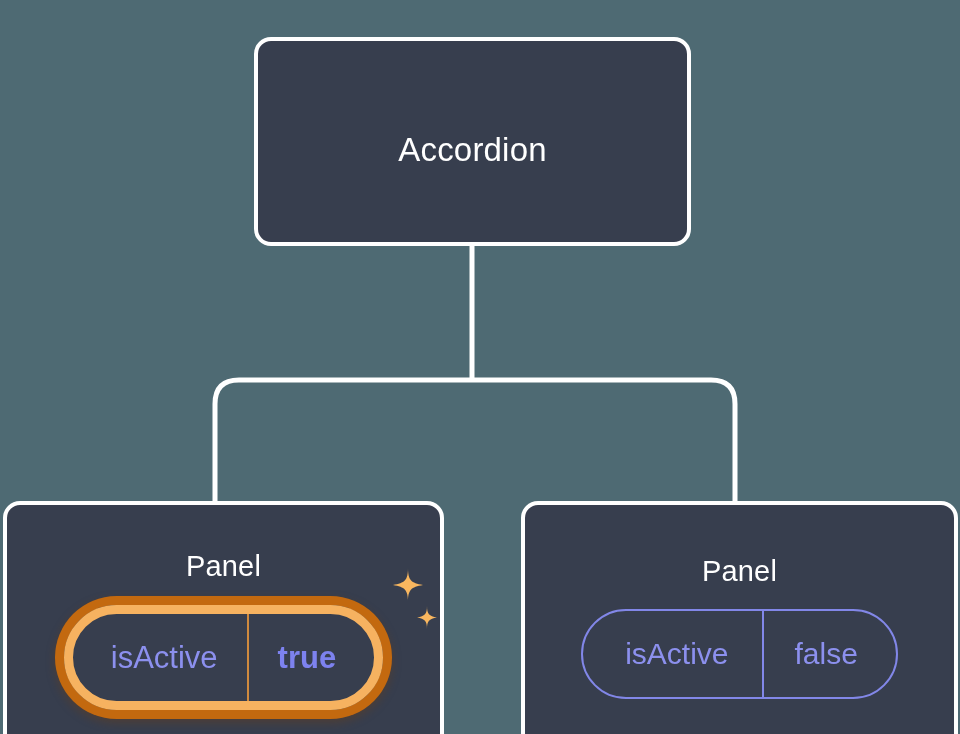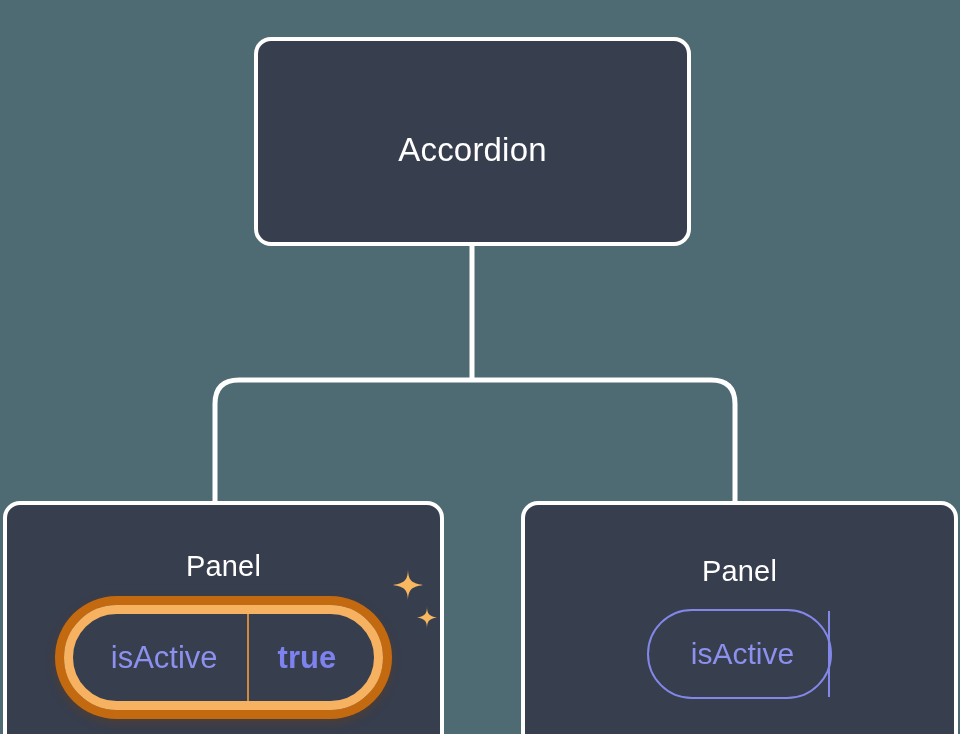--- a/index.html
+++ b/index.html
@@ -203,17 +203,18 @@
     <path d="M38,38 C38,46 40,48 48,49.5 C40,51 38,53 38,61 C38,53 36,51 28,49.5 C36,48 38,46 38,38 Z" fill="#f9b75f"></path>
   </svg>
 
   <div class="node" id="node-panel-right">
     <div class="node-title">Panel</div>
 
     <div class="pill-wrap">
       <div class="pill inactive">
         <span class="pill-key">isActive</span>
         <span class="pill-sep"></span>
+        <span class="pill-val">false</span>
       </div>
     </div>
   </div>
 
 </div>
 
 </body></html>

